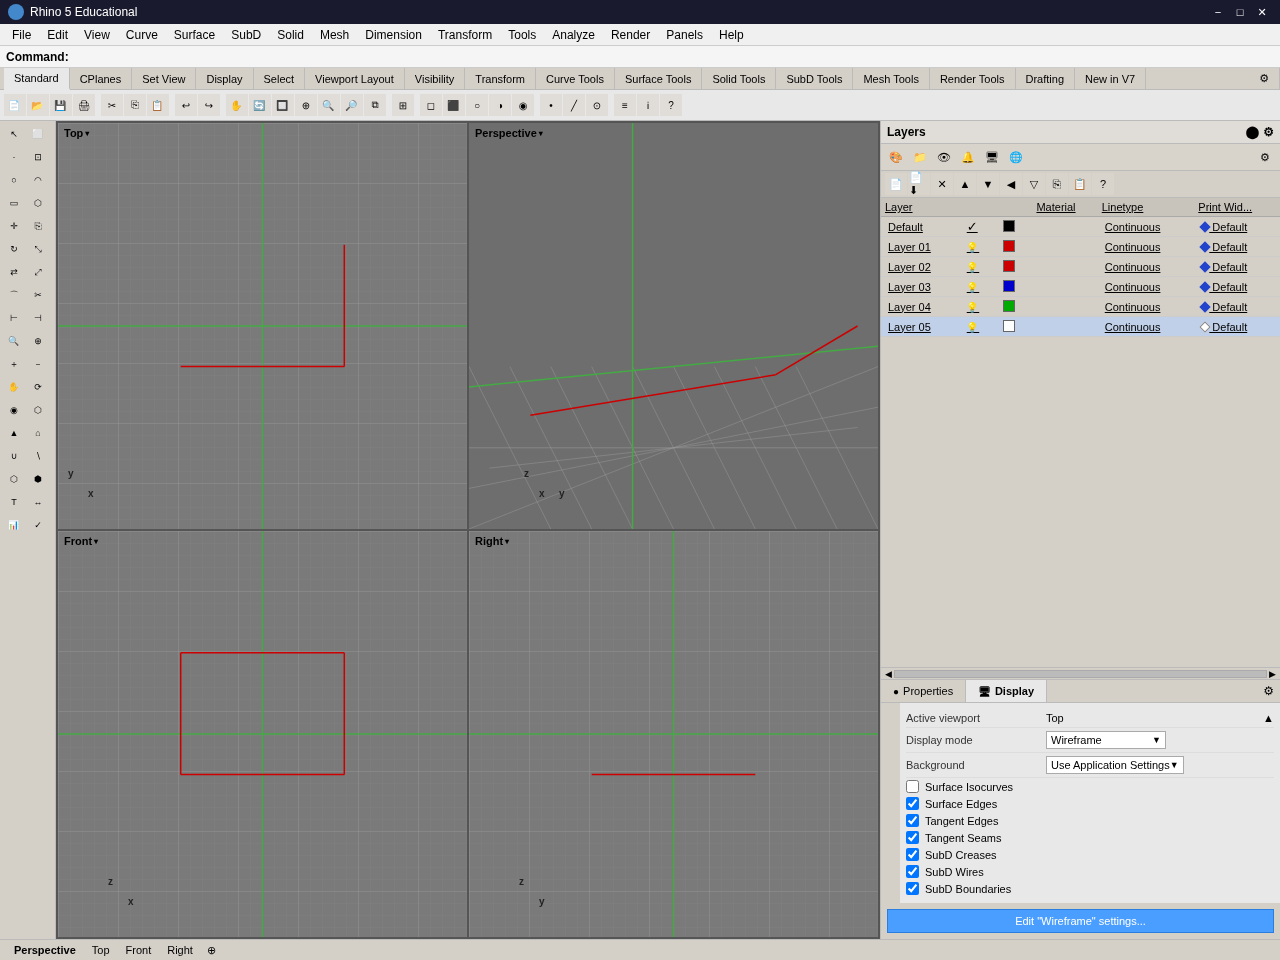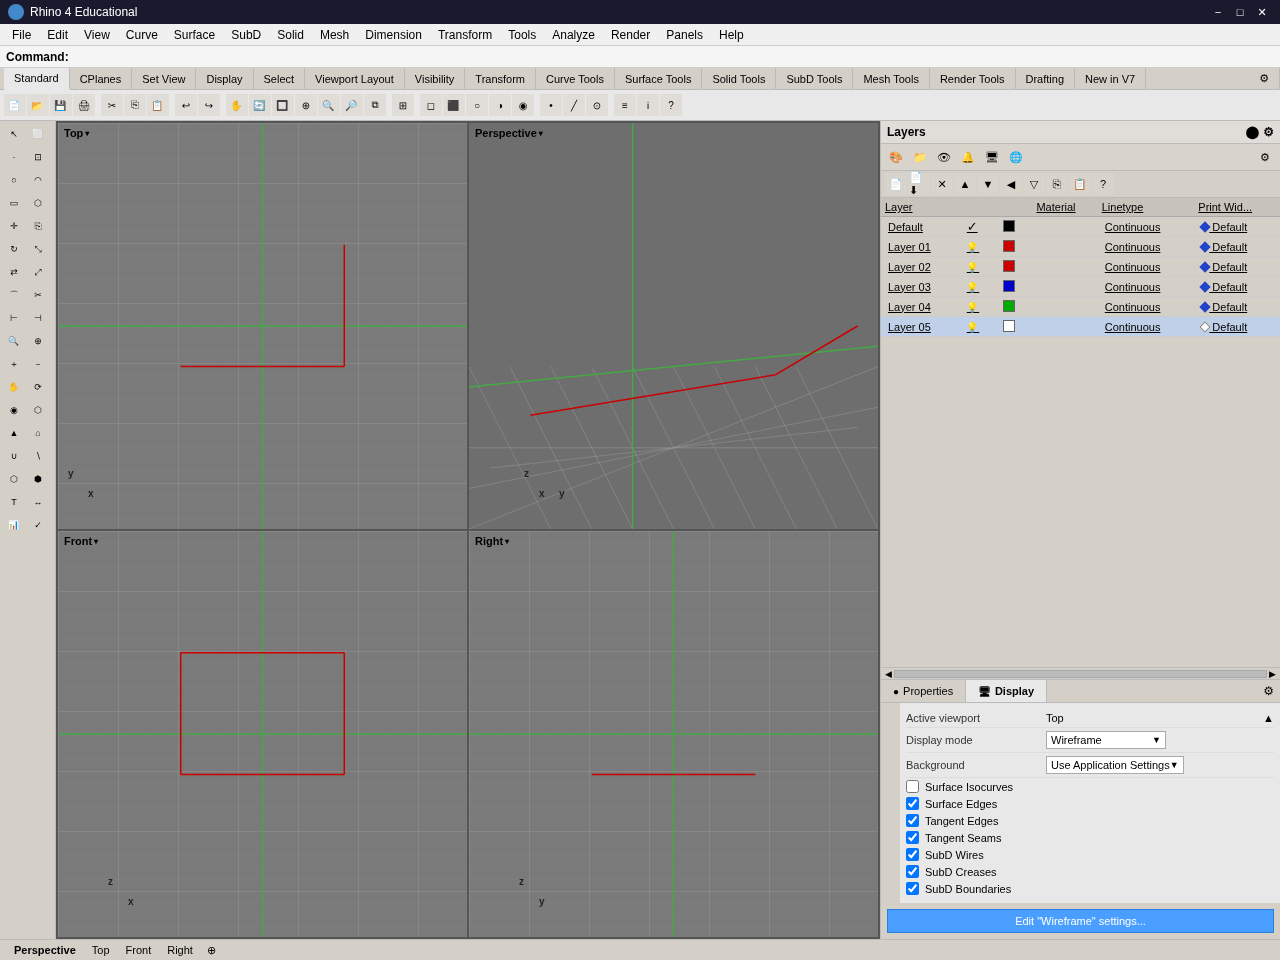--- a/index.html
+++ b/index.html
@@ -200,21 +200,21 @@
 
     
     .app-icon { width: 16px; height: 16px; background: #4488cc; border-radius: 50%; display: inline-block; }
   </style>
 </head>
 <body>
 
 <div id="titlebar">
   <div class="title">
     <span class="app-icon"></span>
-    <span>Rhino 4 Educational</span>
+    <span>Rhino 5 Educational</span>
   </div>
   <div class="controls">
     <span>−</span>
     <span>□</span>
     <span class="close">✕</span>
   </div>
 </div>
 
 <div id="menubar">
   <span>File</span>
@@ -658,25 +658,25 @@
       <div class="checkbox-row">
         <input type="checkbox" checked="" style="">
         <span>Tangent Edges</span>
       </div>
       <div class="checkbox-row">
         <input type="checkbox" checked="" style="">
         <span>Tangent Seams</span>
       </div>
       <div class="checkbox-row">
         <input type="checkbox" checked="" style="">
-        <span>SubD Wires</span>
+        <span>SubD Creases</span>
       </div>
       <div class="checkbox-row">
         <input type="checkbox" checked="" style="">
-        <span>SubD Creases</span>
+        <span>SubD Wires</span>
       </div>
       <div class="checkbox-row">
         <input type="checkbox" checked="" style="">
         <span>SubD Boundaries</span>
       </div>
     </div>
 
     <button id="edit-btn">Edit "Wireframe" settings...</button>
 
   </div>

